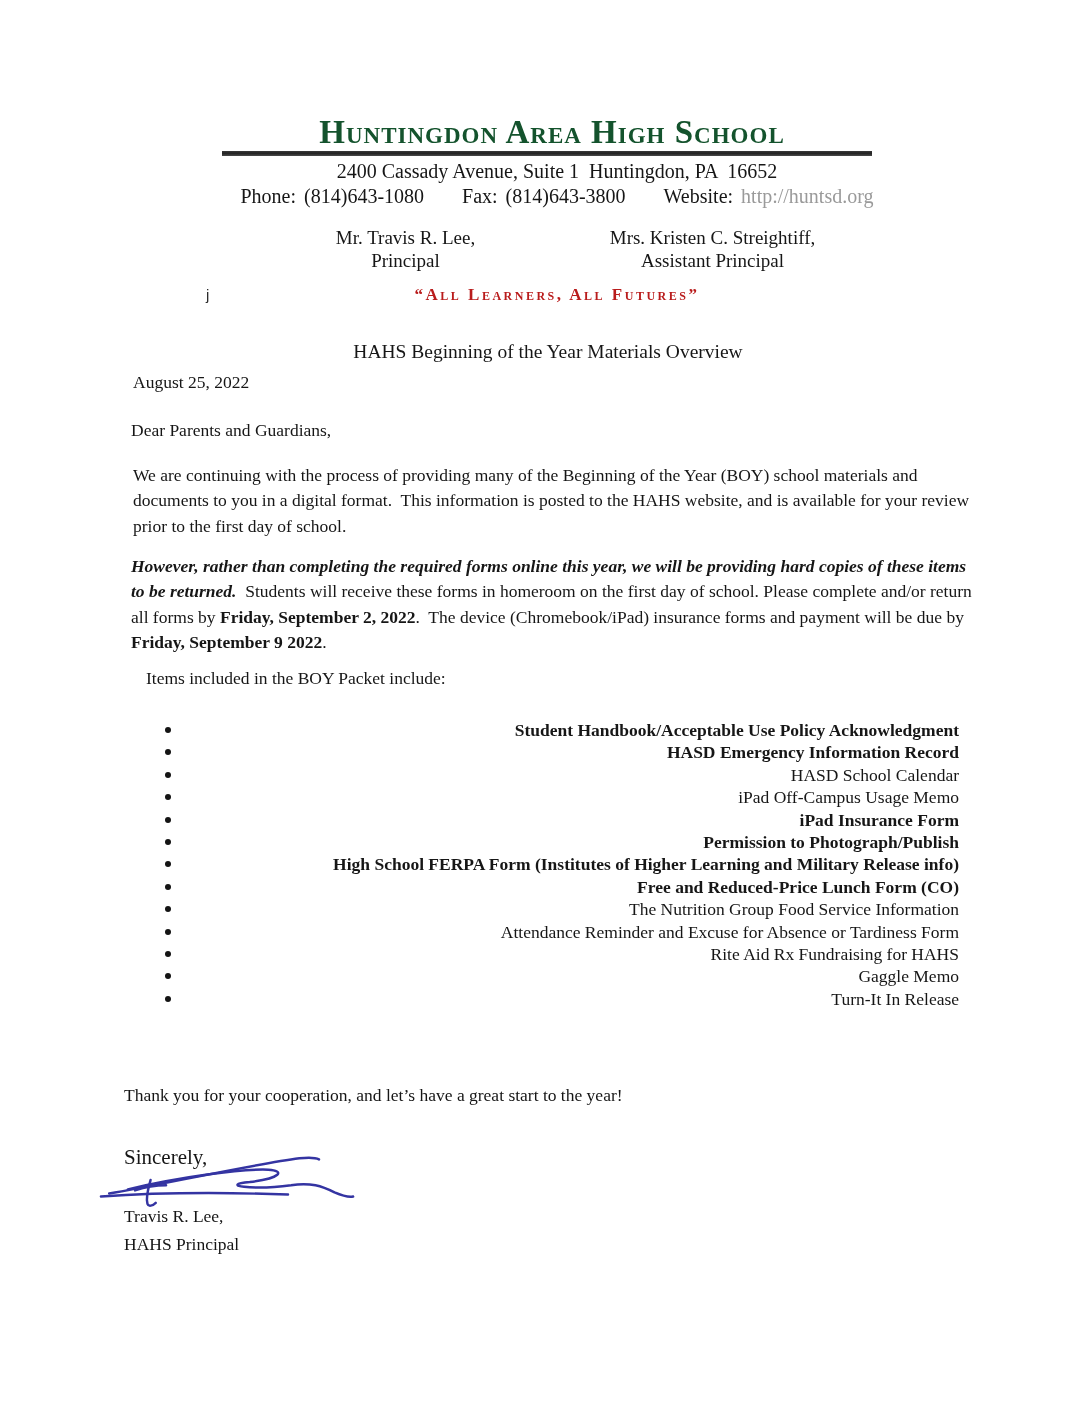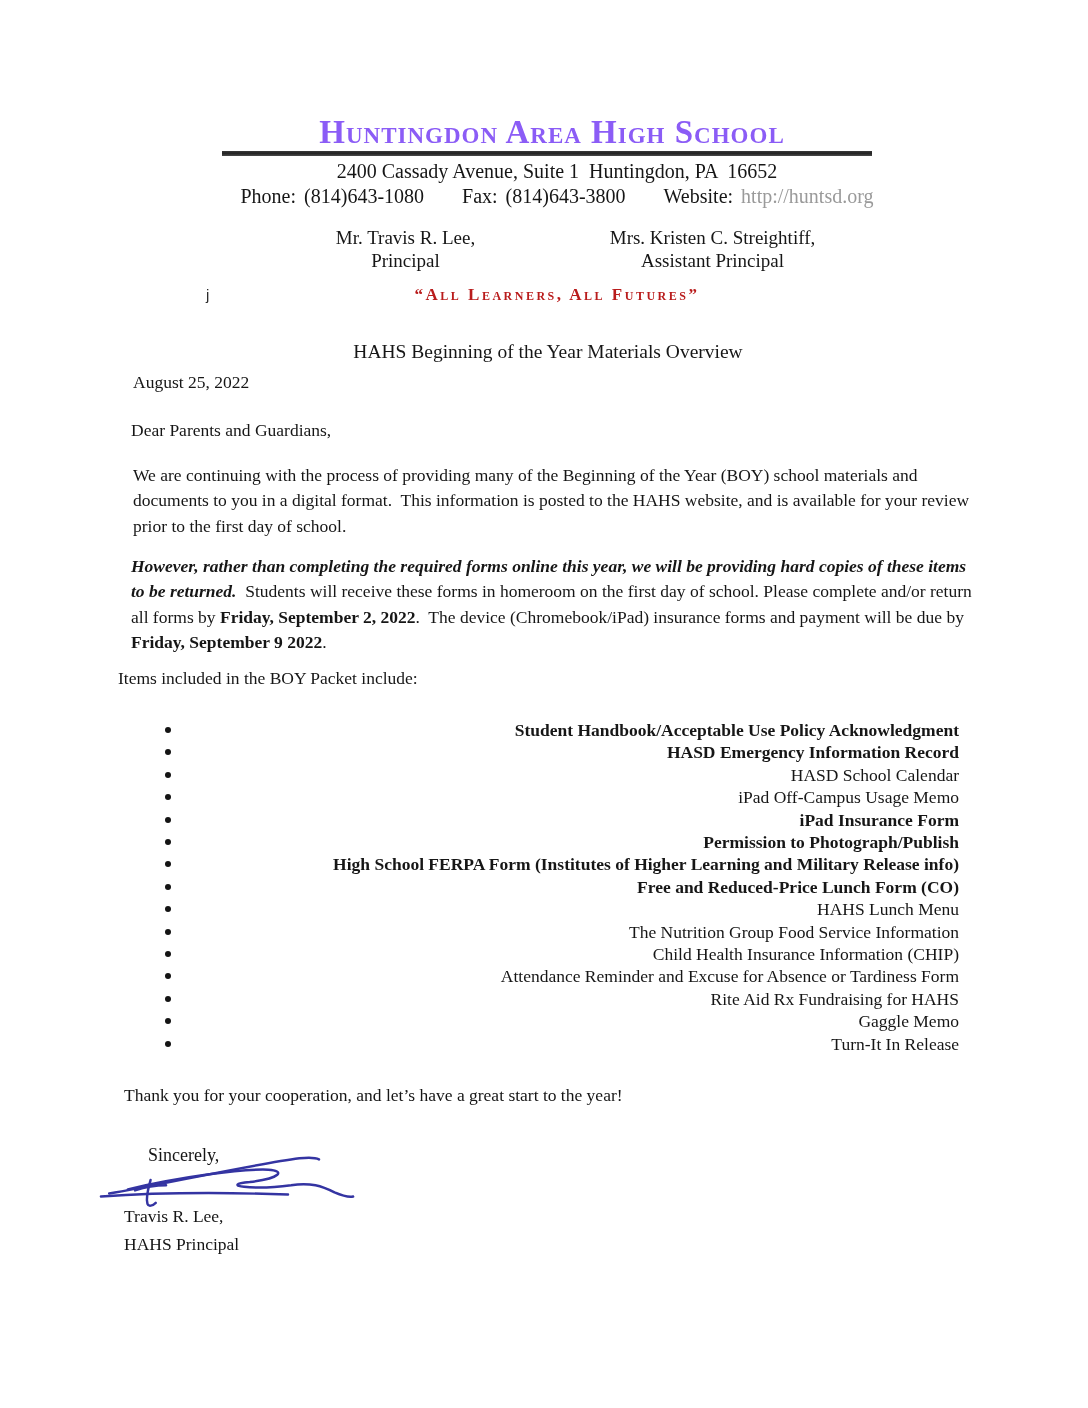--- a/index.html
+++ b/index.html
@@ -16,21 +16,21 @@
   }
   .abs { position: absolute; }
   .pre { white-space: pre-wrap; }
 
   
   .school-name {
     left: 222px; top: 114px; width: 660px;
     font-size: 33px; font-weight: 700;
     font-variant: small-caps;
     letter-spacing: 1px;
-    color: #8b5cf6;
+    color: #14532d;
     text-align: center;
   }
   .header-rule {
     left: 222px; top: 151px; width: 650px; height: 5px;
     background: linear-gradient(#3a3a3a, #222 45%, #4a4a4a);
   }
   .address-line {
     left: 232px; top: 160px; width: 650px;
     font-size: 20px; text-align: center;
   }
@@ -67,41 +67,41 @@
     left: 128px; top: 341px; width: 840px;
     font-size: 19.5px; font-weight: 400;
     text-align: center;
   }
   .date-line      { left: 133px; top: 372px; font-size: 17.5px; }
   .salutation     { left: 131px; top: 420px; font-size: 17.5px; }
   .para-1         { left: 133px; top: 463px; width: 842px; font-size: 17.5px; line-height: 25.4px; }
   .para-2         { left: 131px; top: 554px; width: 848px; font-size: 17.5px; line-height: 25.4px; }
   .bold-italic    { font-weight: 700; font-style: italic; }
   .bold           { font-weight: 700; }
-  .list-intro     { left: 118px; top: 668px; font-size: 17.5px; }
+  .list-intro     { left: 146px; top: 668px; font-size: 17.5px; }
 
   .packet-list {
     left: 159px; top: 719px; width: 800px;
     list-style: none;
   }
   .bullet-item {
     position: relative;
     padding-left: 33px;
     font-size: 17.5px;
     line-height: 22.4px;
     text-align: right;
   }
   .bullet-item .dot {
     position: absolute; left: 6px; top: 8px;
     width: 6px; height: 6px; border-radius: 50%;
     background: #141414;
   }
 
   .closing   { left: 124px; top: 1085px; font-size: 17.5px; }
-  .signoff   { left: 124px; top: 1145px; font-size: 18px; margin-left: 24px; }
+  .signoff   { left: 124px; top: 1145px; font-size: 21px; }
   .signature-block { left: 96px; top: 1148px; width: 260px; height: 62px; }
   .signature-block svg { width: 100%; height: 100%; }
   .signature-block path {
     fill: none;
     stroke: var(--ink, #3434a2);
     stroke-width: 2.4;
     stroke-linecap: round;
   }
   .sig-name  { left: 124px; top: 1206px; font-size: 17.5px; }
   .sig-title { left: 124px; top: 1234px; font-size: 17.5px; }
@@ -145,23 +145,21 @@
 
   <ul class="abs packet-list">
       <li class="bullet-item bold"><span class="dot"></span><span>Student Handbook/Acceptable Use Policy Acknowledgment</span></li>
       <li class="bullet-item bold"><span class="dot"></span><span>HASD Emergency Information Record</span></li>
       <li class="bullet-item"><span class="dot"></span><span>HASD School Calendar</span></li>
       <li class="bullet-item"><span class="dot"></span><span>iPad Off-Campus Usage Memo</span></li>
       <li class="bullet-item bold"><span class="dot"></span><span>iPad Insurance Form</span></li>
       <li class="bullet-item bold"><span class="dot"></span><span>Permission to Photograph/Publish</span></li>
       <li class="bullet-item bold"><span class="dot"></span><span>High School FERPA Form (Institutes of Higher Learning and Military Release info)</span></li>
       <li class="bullet-item bold"><span class="dot"></span><span>Free and Reduced-Price Lunch Form (CO)</span></li>
-      <li class="bullet-item"><span class="dot"></span><span>HAHS Lunch Menu</span></li>
       <li class="bullet-item"><span class="dot"></span><span>The Nutrition Group Food Service Information</span></li>
-      <li class="bullet-item"><span class="dot"></span><span>Child Health Insurance Information (CHIP)</span></li>
       <li class="bullet-item"><span class="dot"></span><span>Attendance Reminder and Excuse for Absence or Tardiness Form</span></li>
       <li class="bullet-item"><span class="dot"></span><span>Rite Aid Rx Fundraising for HAHS</span></li>
       <li class="bullet-item"><span class="dot"></span><span>Gaggle Memo</span></li>
       <li class="bullet-item"><span class="dot"></span><span>Turn-It In Release</span></li>
     </ul>
 
   <div class="abs closing">Thank you for your cooperation, and let’s have a great start to the year!</div>
   <div class="abs signoff">Sincerely,</div>
 
   <div class="abs signature-block">

